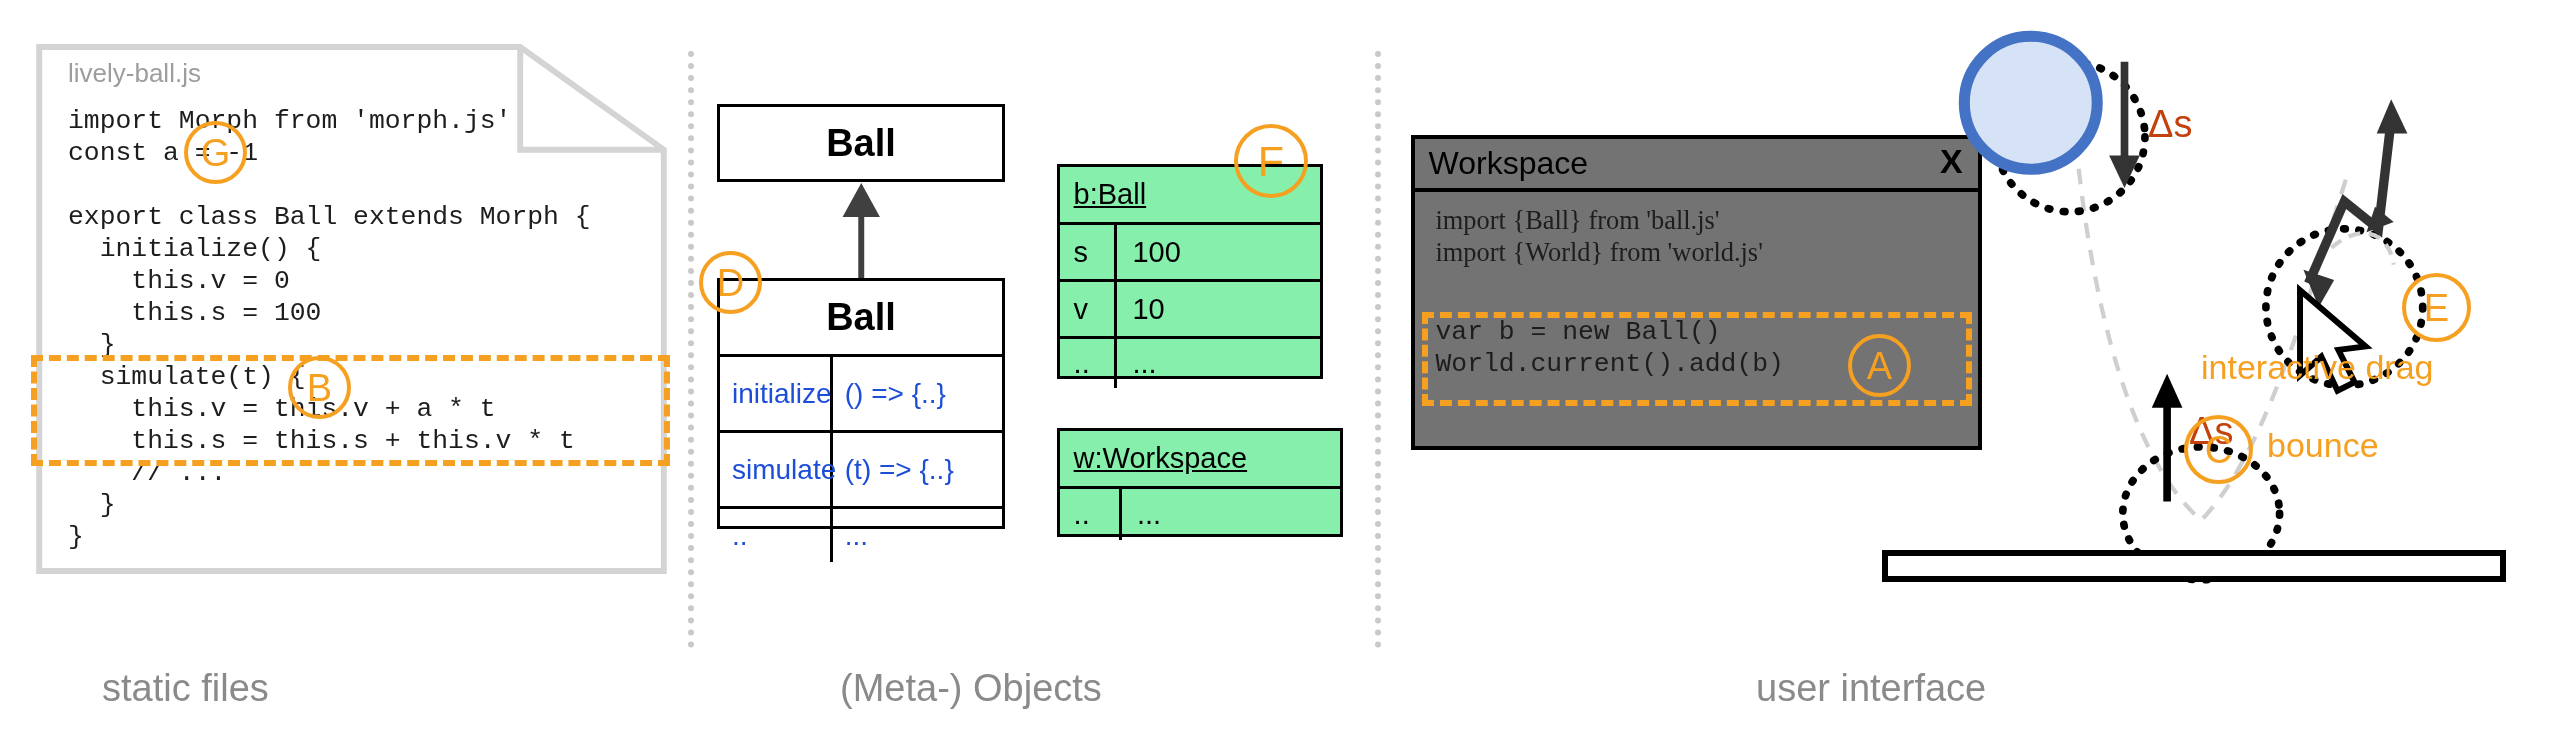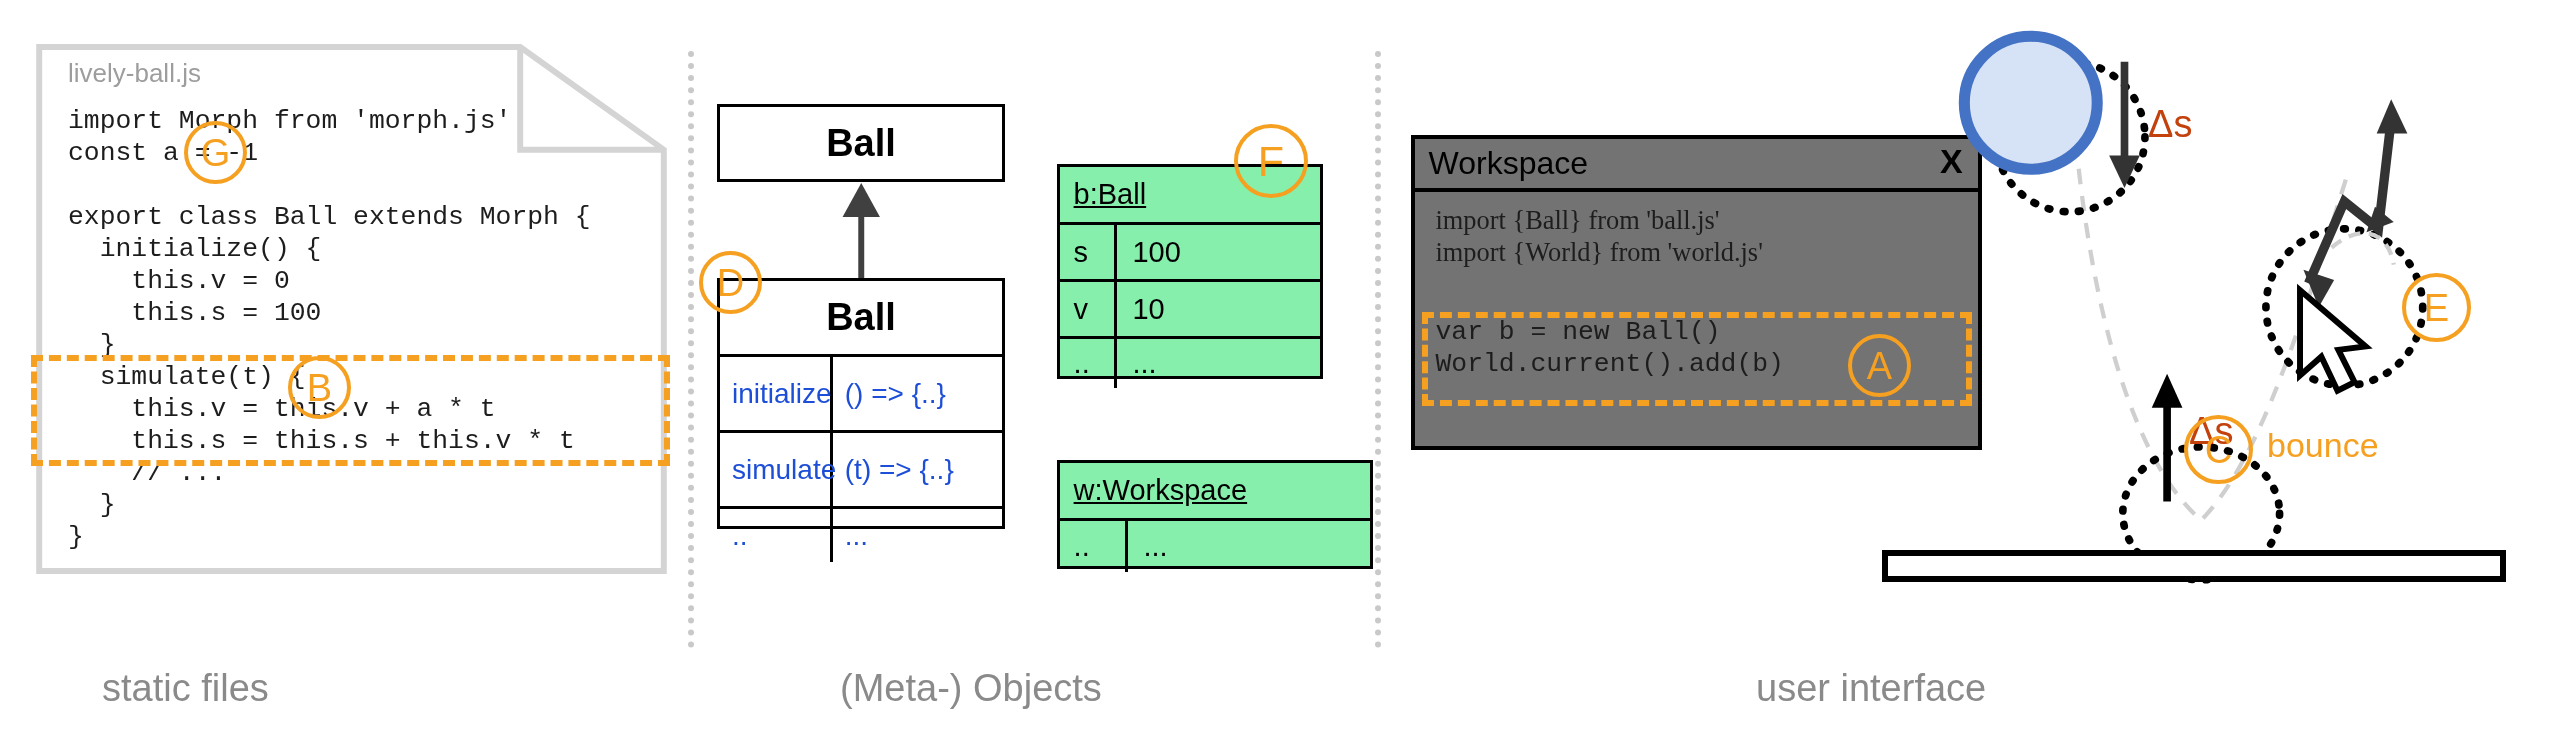--- a/index.html
+++ b/index.html
@@ -153,21 +153,21 @@
       <div class="obj-v">10</div>
     </div>
     <div class="obj-row" style="height:49px;">
       <div class="obj-k">..</div>
       <div class="obj-v">...</div>
     </div>
   </div>
 
   <div class="marker" style="left:1234px;top:124px;width:66px;height:66px;font-size:43px;">F</div>
 
-  <div class="objbox" style="left:1057px;top:428px;width:316px;height:109px;margin-top:32px;">
+  <div class="objbox" style="left:1057px;top:428px;width:286px;height:109px;">
     <div class="obj-head" style="height:55px;">
         <span>w:Workspace</span>
       </div>
     <div class="obj-row" style="height:51px;">
       <div class="obj-k">..</div>
       <div class="obj-v">...</div>
     </div>
   </div>
 
   <div class="caption" style="left:840px;top:667px;">(Meta-) Objects</div>
@@ -220,17 +220,18 @@
     <div class="dstext" style="left:281px;top:94px;">Δs</div>
     <div class="dstext" style="left:322px;top:401px;">Δs</div>
 
     <div id="platform"></div>
   </div>
 
   <div class="marker" style="left:2184px;top:415px;width:61px;height:61px;">C</div>
   <div class="marker-label" style="left:2267px;top:426px;">bounce</div>
 
   <div class="marker" style="left:2402px;top:273px;width:61px;height:61px;">E</div>
+  <div class="marker-label" style="left:2201px;top:348px;">interactive drag</div>
 
   <div class="caption" style="left:1756px;top:667px;">user interface</div>
 
 </div>
 
 
 </body></html>

